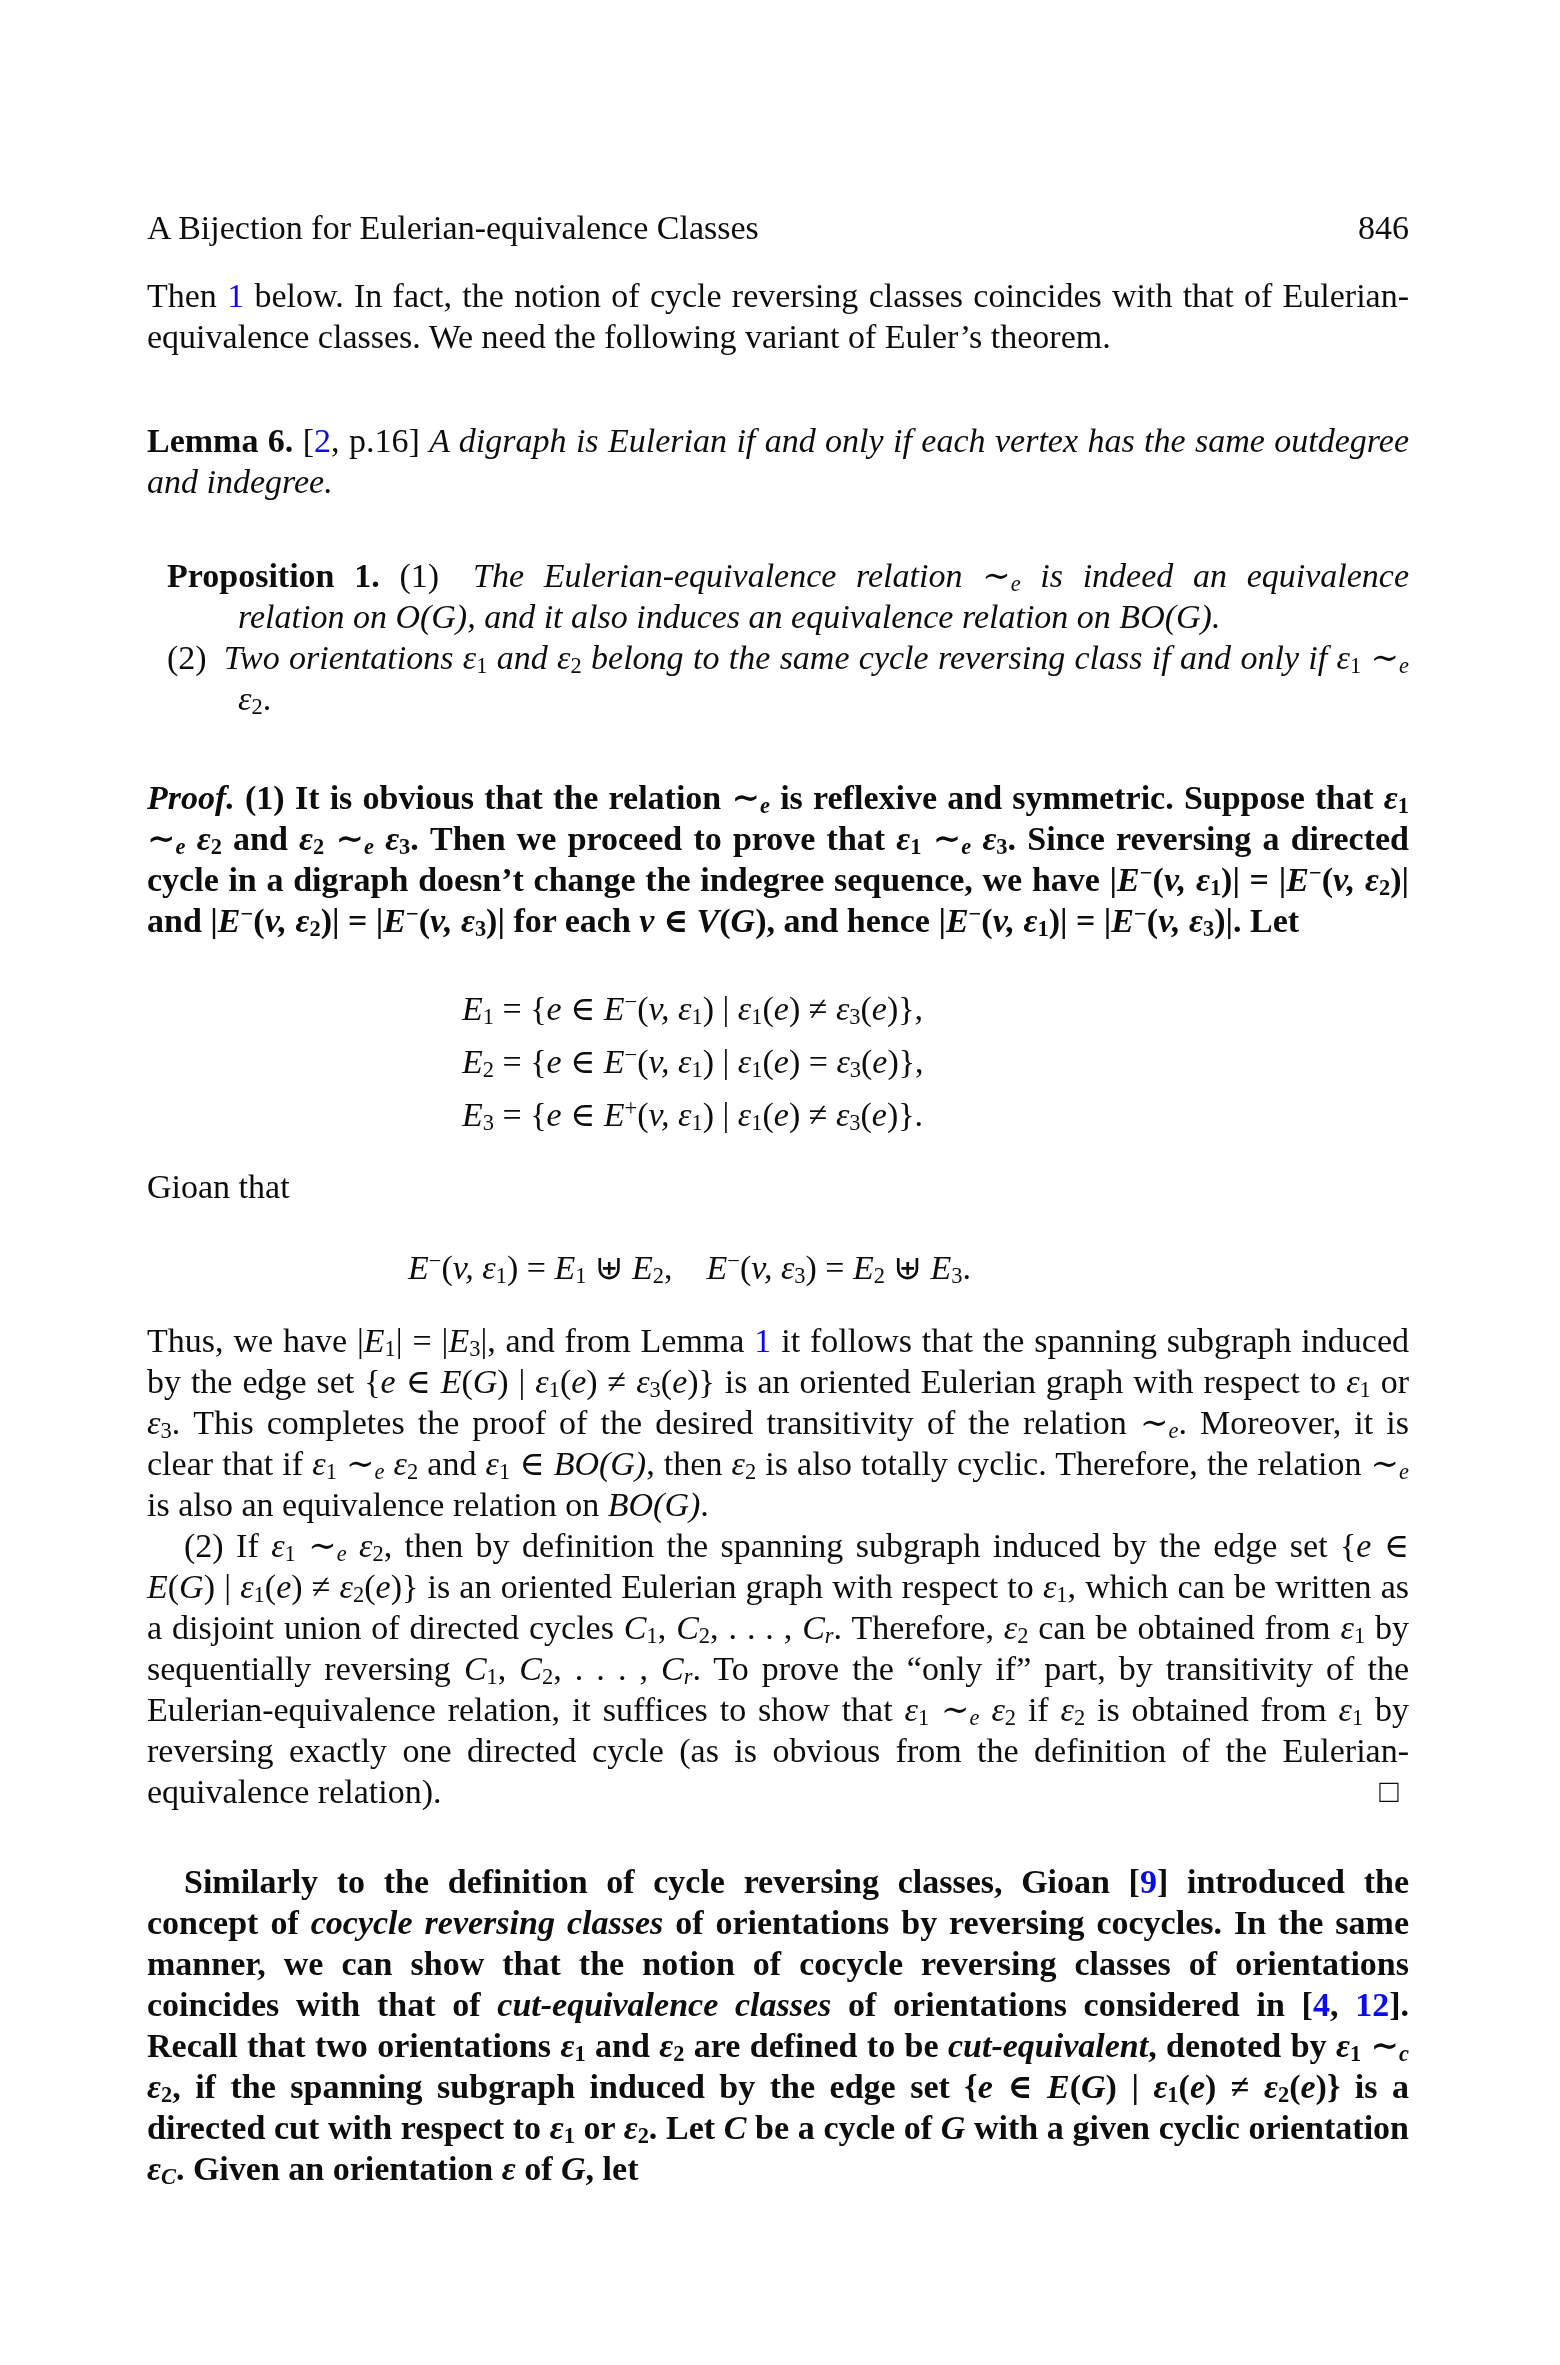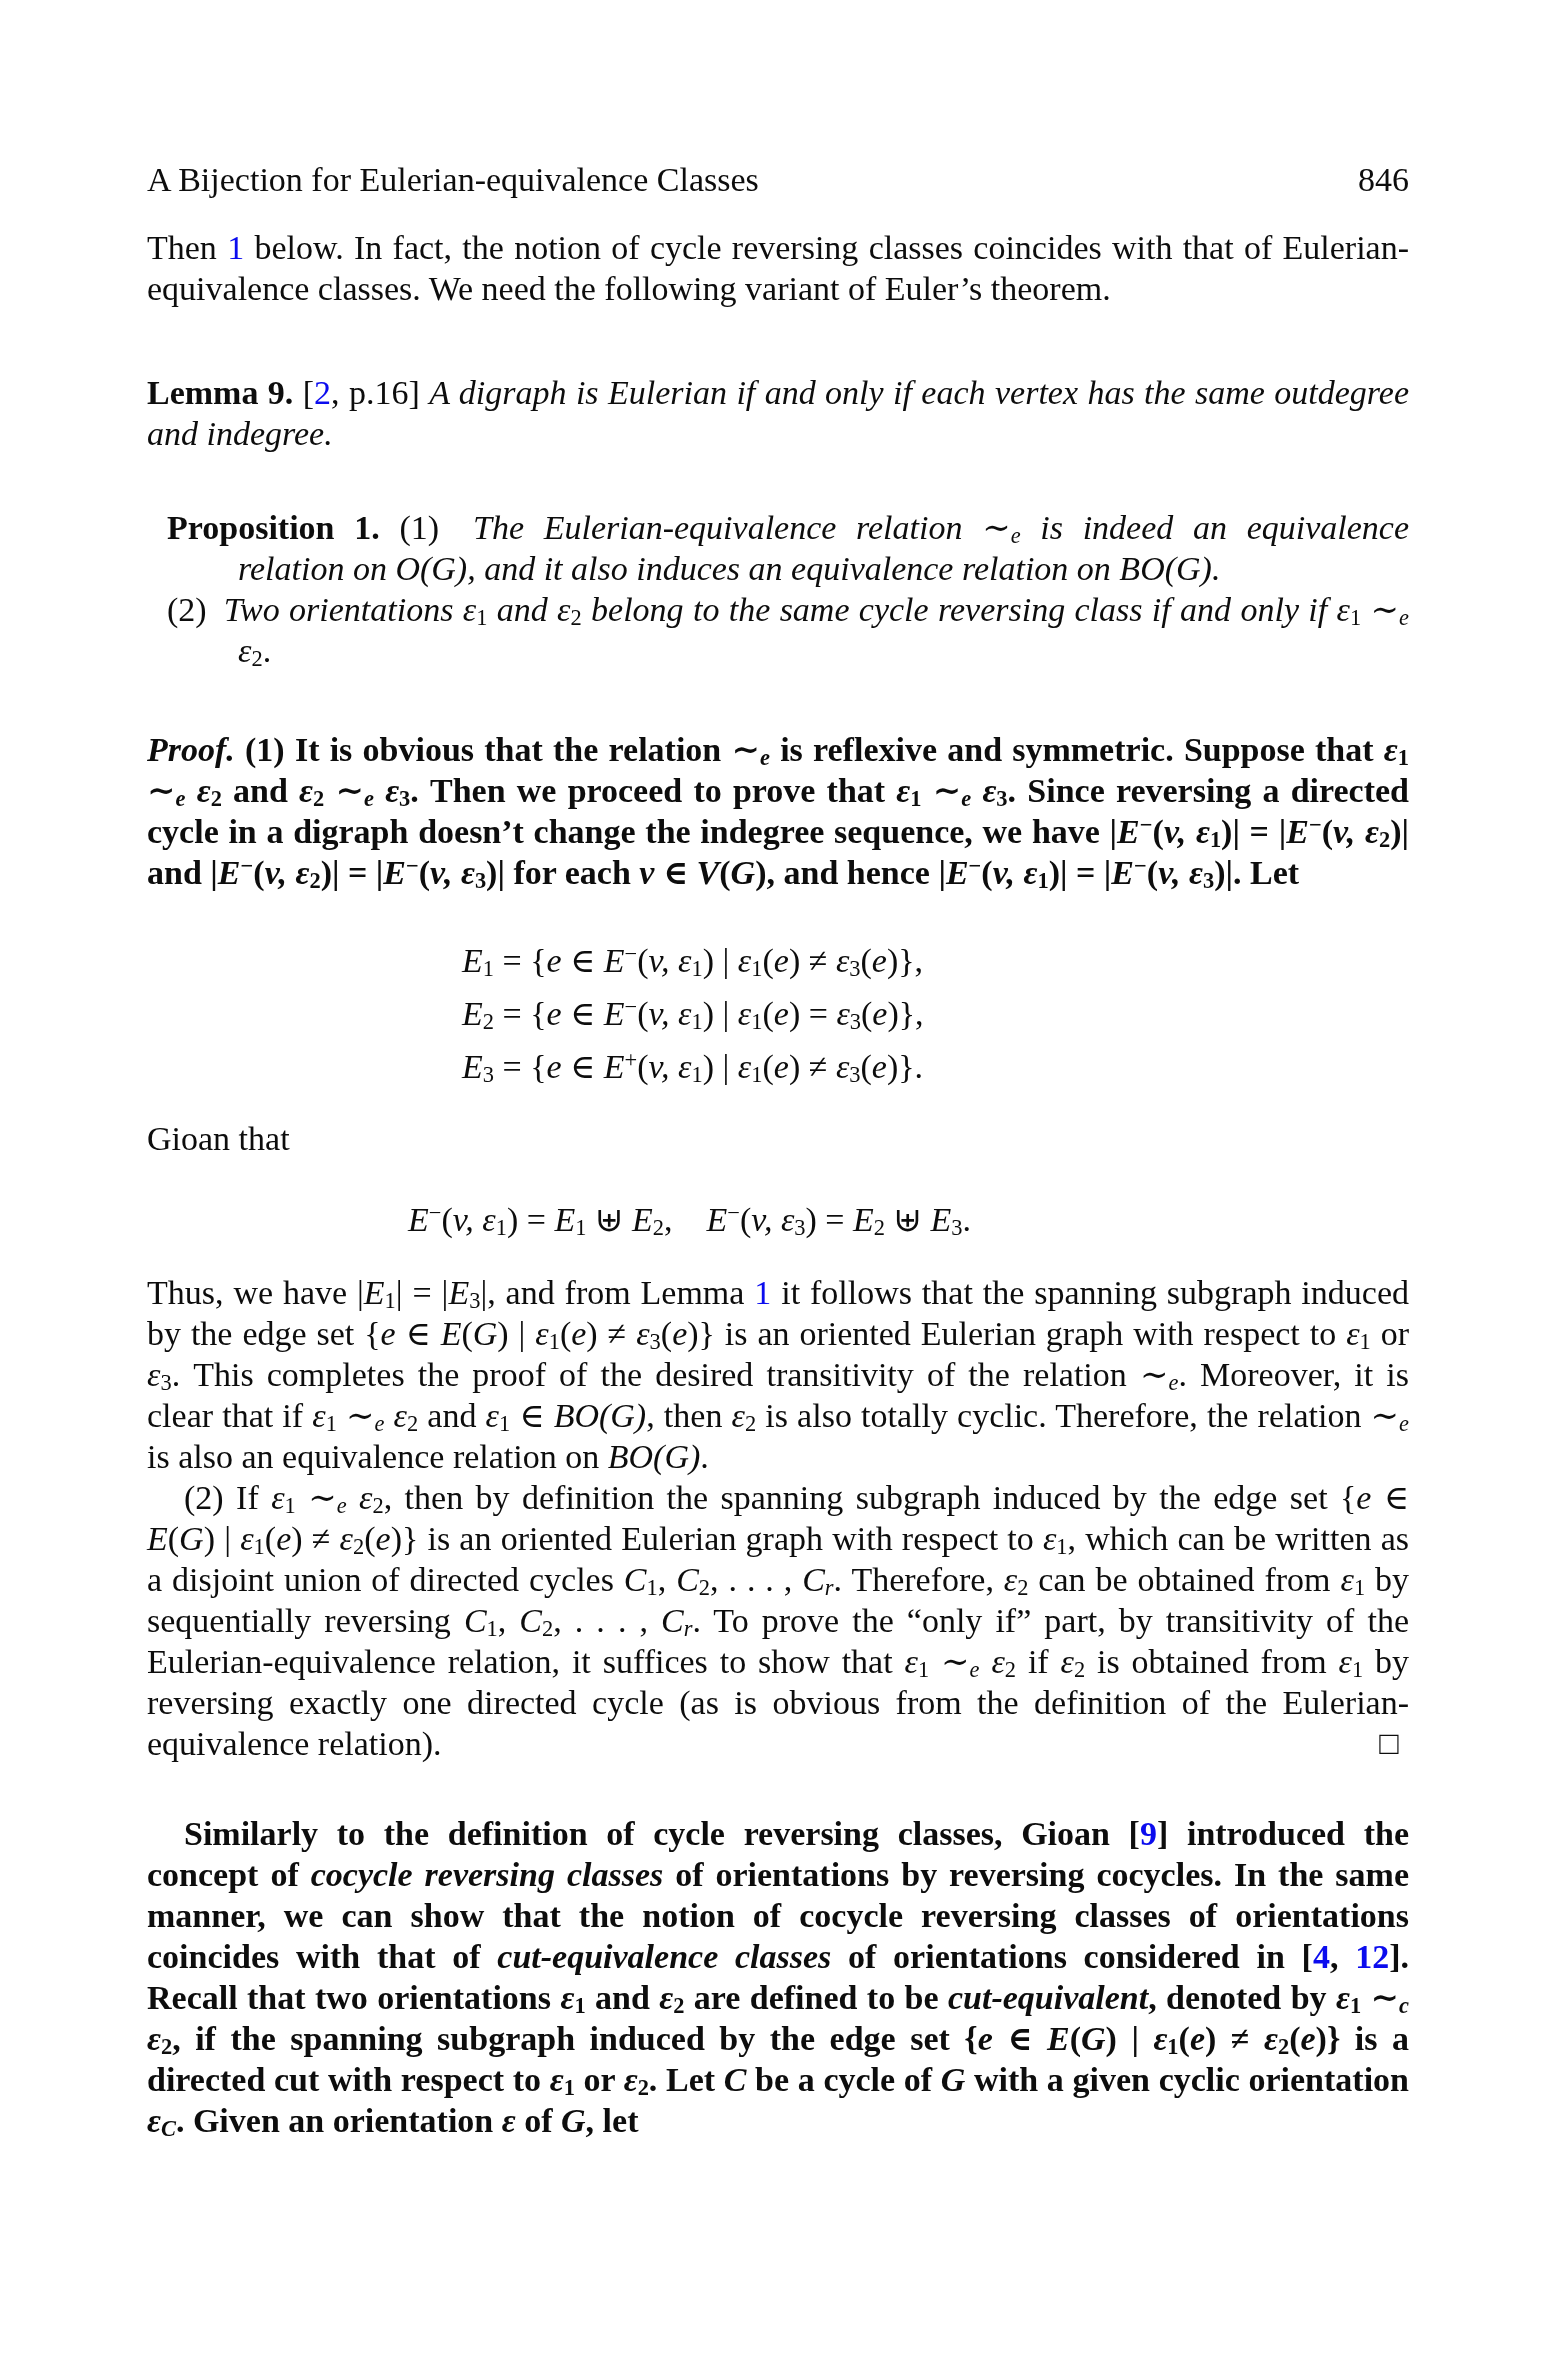--- a/index.html
+++ b/index.html
@@ -6,21 +6,21 @@
   .page{
     position:relative;
     width:1560px;height:2366px;
     background:#ffffff;
     color:#0d0d0d;
     font-family:"Liberation Serif","DejaVu Serif",serif;
     font-size:34px;
     line-height:41px;
     overflow:hidden;
   }
-  .col{margin-left:147px;width:1262px;}
+  .col{margin-left:147px;width:1262px;margin-top:48px;}
   .running{
     display:flex;justify-content:space-between;align-items:baseline;
     padding-top:159px;
   }
   .blk{text-align:justify;}
   .i{font-style:italic;}
   .b{font-weight:700;}
   a.link{text-decoration:none;cursor:pointer;}
   sub{font-size:66%;line-height:0;vertical-align:-0.18em;}
   sup{font-size:66%;line-height:0;vertical-align:0.5em;}
@@ -45,21 +45,21 @@
 <body>
 
 <div class="page" data-name="document-page">
   <div class="col" data-name="text-column">
     <div class="running" data-name="running-header">
       <span data-name="header-title">A Bijection for Eulerian-equivalence Classes</span>
       <span data-name="page-number">846</span>
     </div>
     <div data-name="content-area">
         <div class="blk" data-name="para-intro"><span data-name="text-run">Then </span><a class="link" data-name="citation-link" style="color: rgb(11, 12, 238);">1</a><span data-name="text-run"> below. In fact, the notion of cycle reversing classes coincides with that of Eulerian-equivalence classes. We need the following variant of Euler’s theorem.</span></div>
-        <div class="blk" data-name="lemma-1"><span data-name="text-run" class="b">Lemma 9.</span><span data-name="text-run"> [</span><a class="link" data-name="citation-link" style="color: rgb(11, 12, 238);">2</a><span data-name="text-run">, p.16] </span><span data-name="text-run" class="i">A digraph is Eulerian if and only if each vertex has the same outdegree and indegree.</span></div>
+        <div class="blk" data-name="lemma-1"><span data-name="text-run" class="b">Lemma 6.</span><span data-name="text-run"> [</span><a class="link" data-name="citation-link" style="color: rgb(11, 12, 238);">2</a><span data-name="text-run">, p.16] </span><span data-name="text-run" class="i">A digraph is Eulerian if and only if each vertex has the same outdegree and indegree.</span></div>
         <div class="blk" data-name="proposition-1">
           <div class="prop-item" data-name="prop-item-1"><span data-name="text-run" class="b">Proposition 1.</span><span data-name="text-run"> (1) </span><span data-name="text-run" class="i">The Eulerian-equivalence relation </span><span data-name="text-run">∼</span><sub data-name="text-run" class="i">e</sub><span data-name="text-run" class="i"> is indeed an equivalence relation on </span><span data-name="text-run" class="i">O(G)</span><span data-name="text-run" class="i">, and it also induces an equivalence relation on </span><span data-name="text-run" class="i">BO(G)</span><span data-name="text-run" class="i">.</span></div>
           <div class="prop-item" data-name="prop-item-2"><span data-name="text-run">(2) </span><span data-name="text-run" class="i">Two orientations </span><span data-name="text-run" class="i">ε</span><sub data-name="text-run">1</sub><span data-name="text-run" class="i"> and </span><span data-name="text-run" class="i">ε</span><sub data-name="text-run">2</sub><span data-name="text-run" class="i"> belong to the same cycle reversing class if and only if </span><span data-name="text-run" class="i">ε</span><sub data-name="text-run">1</sub><span data-name="text-run"> </span><span data-name="text-run">∼</span><sub data-name="text-run" class="i">e</sub><span data-name="text-run"> </span><span data-name="text-run" class="i">ε</span><sub data-name="text-run">2</sub><span data-name="text-run">.</span></div>
         </div>
         <div class="blk" data-name="proof"><span data-name="text-run" class="i">Proof.</span><span data-name="text-run"> (1) It is obvious that the relation </span><span data-name="text-run">∼</span><sub data-name="text-run" class="i">e</sub><span data-name="text-run"> is reflexive and symmetric. Suppose that </span><span data-name="text-run" class="i">ε</span><sub data-name="text-run">1</sub><span data-name="text-run"> </span><span data-name="text-run">∼</span><sub data-name="text-run" class="i">e</sub><span data-name="text-run"> </span><span data-name="text-run" class="i">ε</span><sub data-name="text-run">2</sub><span data-name="text-run"> and </span><span data-name="text-run" class="i">ε</span><sub data-name="text-run">2</sub><span data-name="text-run"> </span><span data-name="text-run">∼</span><sub data-name="text-run" class="i">e</sub><span data-name="text-run"> </span><span data-name="text-run" class="i">ε</span><sub data-name="text-run">3</sub><span data-name="text-run">. Then we proceed to prove that </span><span data-name="text-run" class="i">ε</span><sub data-name="text-run">1</sub><span data-name="text-run"> </span><span data-name="text-run">∼</span><sub data-name="text-run" class="i">e</sub><span data-name="text-run"> </span><span data-name="text-run" class="i">ε</span><sub data-name="text-run">3</sub><span data-name="text-run">. Since reversing a directed cycle in a digraph doesn’t change the indegree sequence, we have |</span><span data-name="text-run" class="i">E</span><sup data-name="text-run">−</sup><span data-name="text-run">(</span><span data-name="text-run" class="i">v, ε</span><sub data-name="text-run">1</sub><span data-name="text-run">)| = |</span><span data-name="text-run" class="i">E</span><sup data-name="text-run">−</sup><span data-name="text-run">(</span><span data-name="text-run" class="i">v, ε</span><sub data-name="text-run">2</sub><span data-name="text-run">)| and |</span><span data-name="text-run" class="i">E</span><sup data-name="text-run">−</sup><span data-name="text-run">(</span><span data-name="text-run" class="i">v, ε</span><sub data-name="text-run">2</sub><span data-name="text-run">)| = |</span><span data-name="text-run" class="i">E</span><sup data-name="text-run">−</sup><span data-name="text-run">(</span><span data-name="text-run" class="i">v, ε</span><sub data-name="text-run">3</sub><span data-name="text-run">)| for each </span><span data-name="text-run" class="i">v</span><span data-name="text-run"> ∈ </span><span data-name="text-run" class="i">V</span><span data-name="text-run">(</span><span data-name="text-run" class="i">G</span><span data-name="text-run">), and hence |</span><span data-name="text-run" class="i">E</span><sup data-name="text-run">−</sup><span data-name="text-run">(</span><span data-name="text-run" class="i">v, ε</span><sub data-name="text-run">1</sub><span data-name="text-run">)| = |</span><span data-name="text-run" class="i">E</span><sup data-name="text-run">−</sup><span data-name="text-run">(</span><span data-name="text-run" class="i">v, ε</span><sub data-name="text-run">3</sub><span data-name="text-run">)|. Let</span></div>
         <div class="blk" data-name="display-e-sets">
           <div class="eqline" data-name="display-e-sets-line-1"><span data-name="text-run" class="i">E</span><sub data-name="text-run">1</sub><span data-name="text-run"> = {</span><span data-name="text-run" class="i">e</span><span data-name="text-run"> ∈ </span><span data-name="text-run" class="i">E</span><sup data-name="text-run">−</sup><span data-name="text-run">(</span><span data-name="text-run" class="i">v, ε</span><sub data-name="text-run">1</sub><span data-name="text-run">) | </span><span data-name="text-run" class="i">ε</span><sub data-name="text-run">1</sub><span data-name="text-run">(</span><span data-name="text-run" class="i">e</span><span data-name="text-run">) ≠ </span><span data-name="text-run" class="i">ε</span><sub data-name="text-run">3</sub><span data-name="text-run">(</span><span data-name="text-run" class="i">e</span><span data-name="text-run">)},</span></div>
           <div class="eqline" data-name="display-e-sets-line-2"><span data-name="text-run" class="i">E</span><sub data-name="text-run">2</sub><span data-name="text-run"> = {</span><span data-name="text-run" class="i">e</span><span data-name="text-run"> ∈ </span><span data-name="text-run" class="i">E</span><sup data-name="text-run">−</sup><span data-name="text-run">(</span><span data-name="text-run" class="i">v, ε</span><sub data-name="text-run">1</sub><span data-name="text-run">) | </span><span data-name="text-run" class="i">ε</span><sub data-name="text-run">1</sub><span data-name="text-run">(</span><span data-name="text-run" class="i">e</span><span data-name="text-run">) = </span><span data-name="text-run" class="i">ε</span><sub data-name="text-run">3</sub><span data-name="text-run">(</span><span data-name="text-run" class="i">e</span><span data-name="text-run">)},</span></div>
           <div class="eqline" data-name="display-e-sets-line-3"><span data-name="text-run" class="i">E</span><sub data-name="text-run">3</sub><span data-name="text-run"> = {</span><span data-name="text-run" class="i">e</span><span data-name="text-run"> ∈ </span><span data-name="text-run" class="i">E</span><sup data-name="text-run">+</sup><span data-name="text-run">(</span><span data-name="text-run" class="i">v, ε</span><sub data-name="text-run">1</sub><span data-name="text-run">) | </span><span data-name="text-run" class="i">ε</span><sub data-name="text-run">1</sub><span data-name="text-run">(</span><span data-name="text-run" class="i">e</span><span data-name="text-run">) ≠ </span><span data-name="text-run" class="i">ε</span><sub data-name="text-run">3</sub><span data-name="text-run">(</span><span data-name="text-run" class="i">e</span><span data-name="text-run">)}.</span></div>
         </div>

